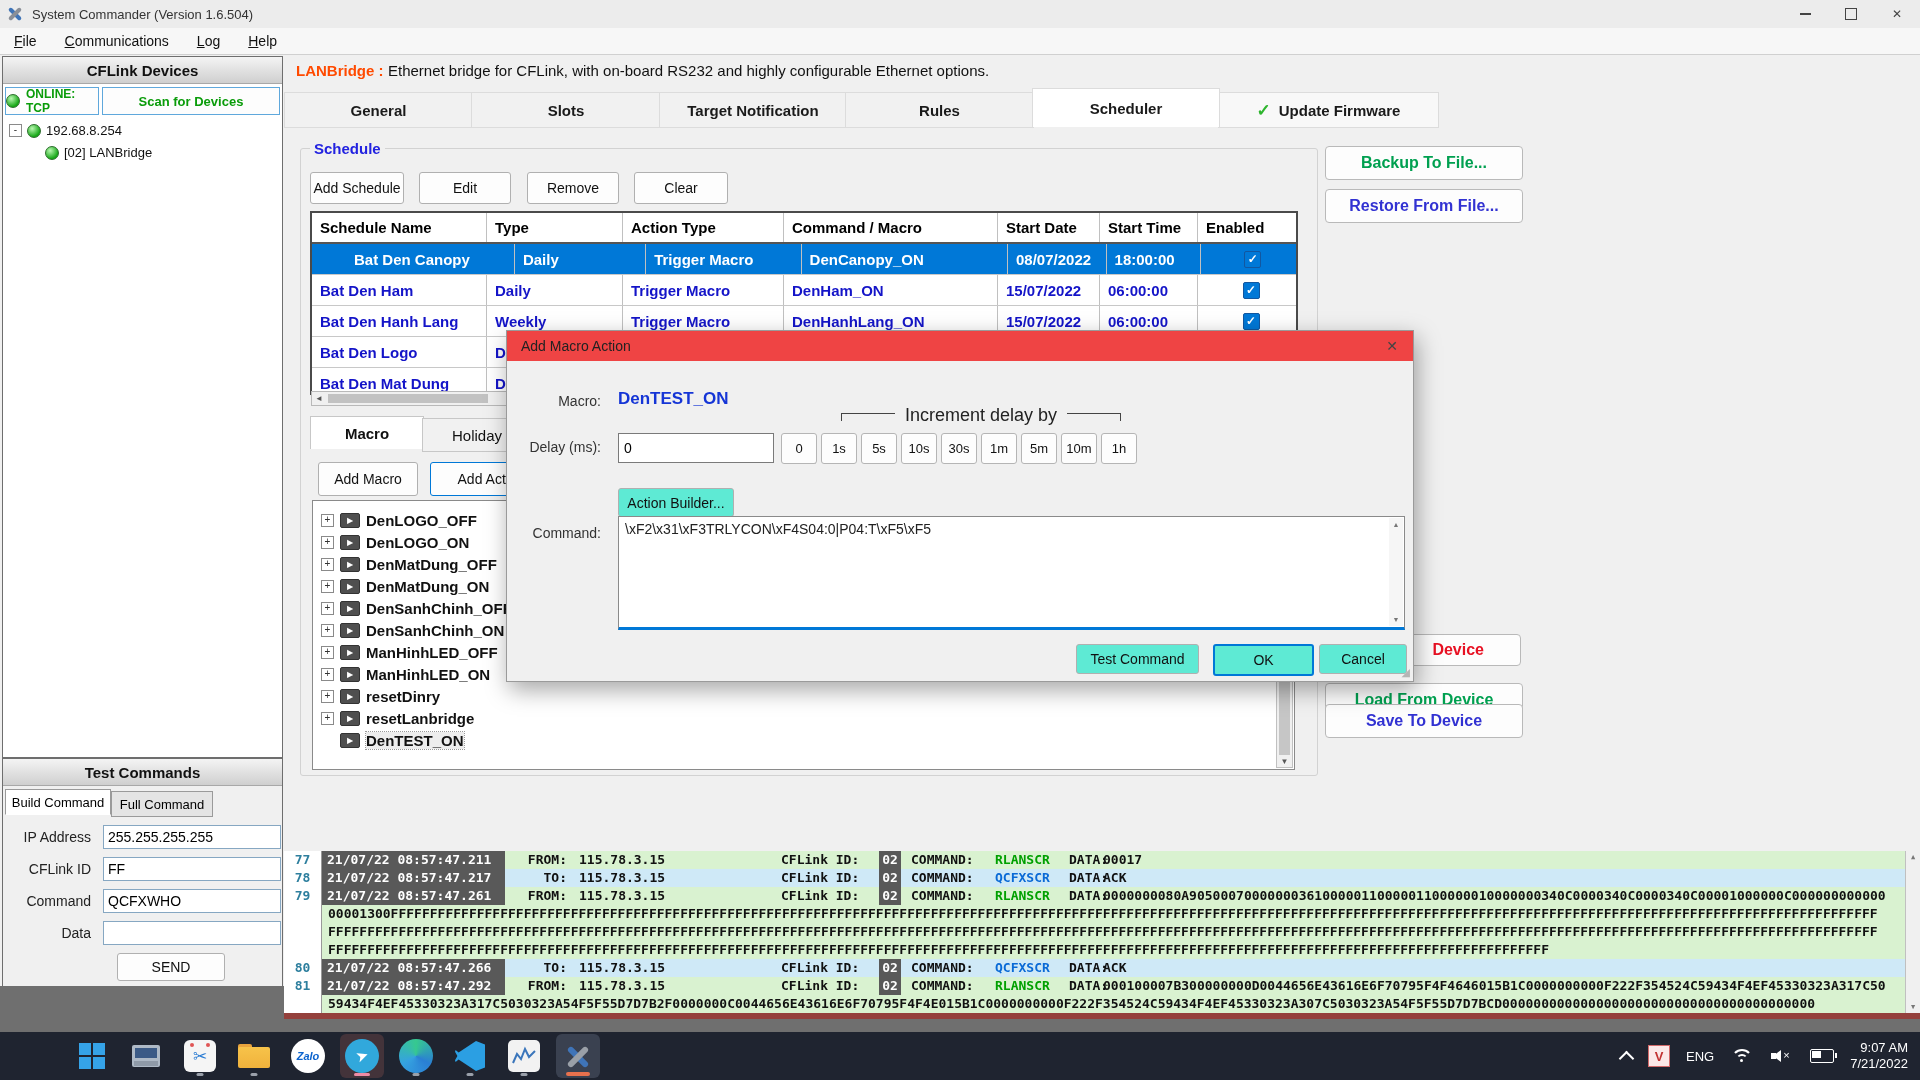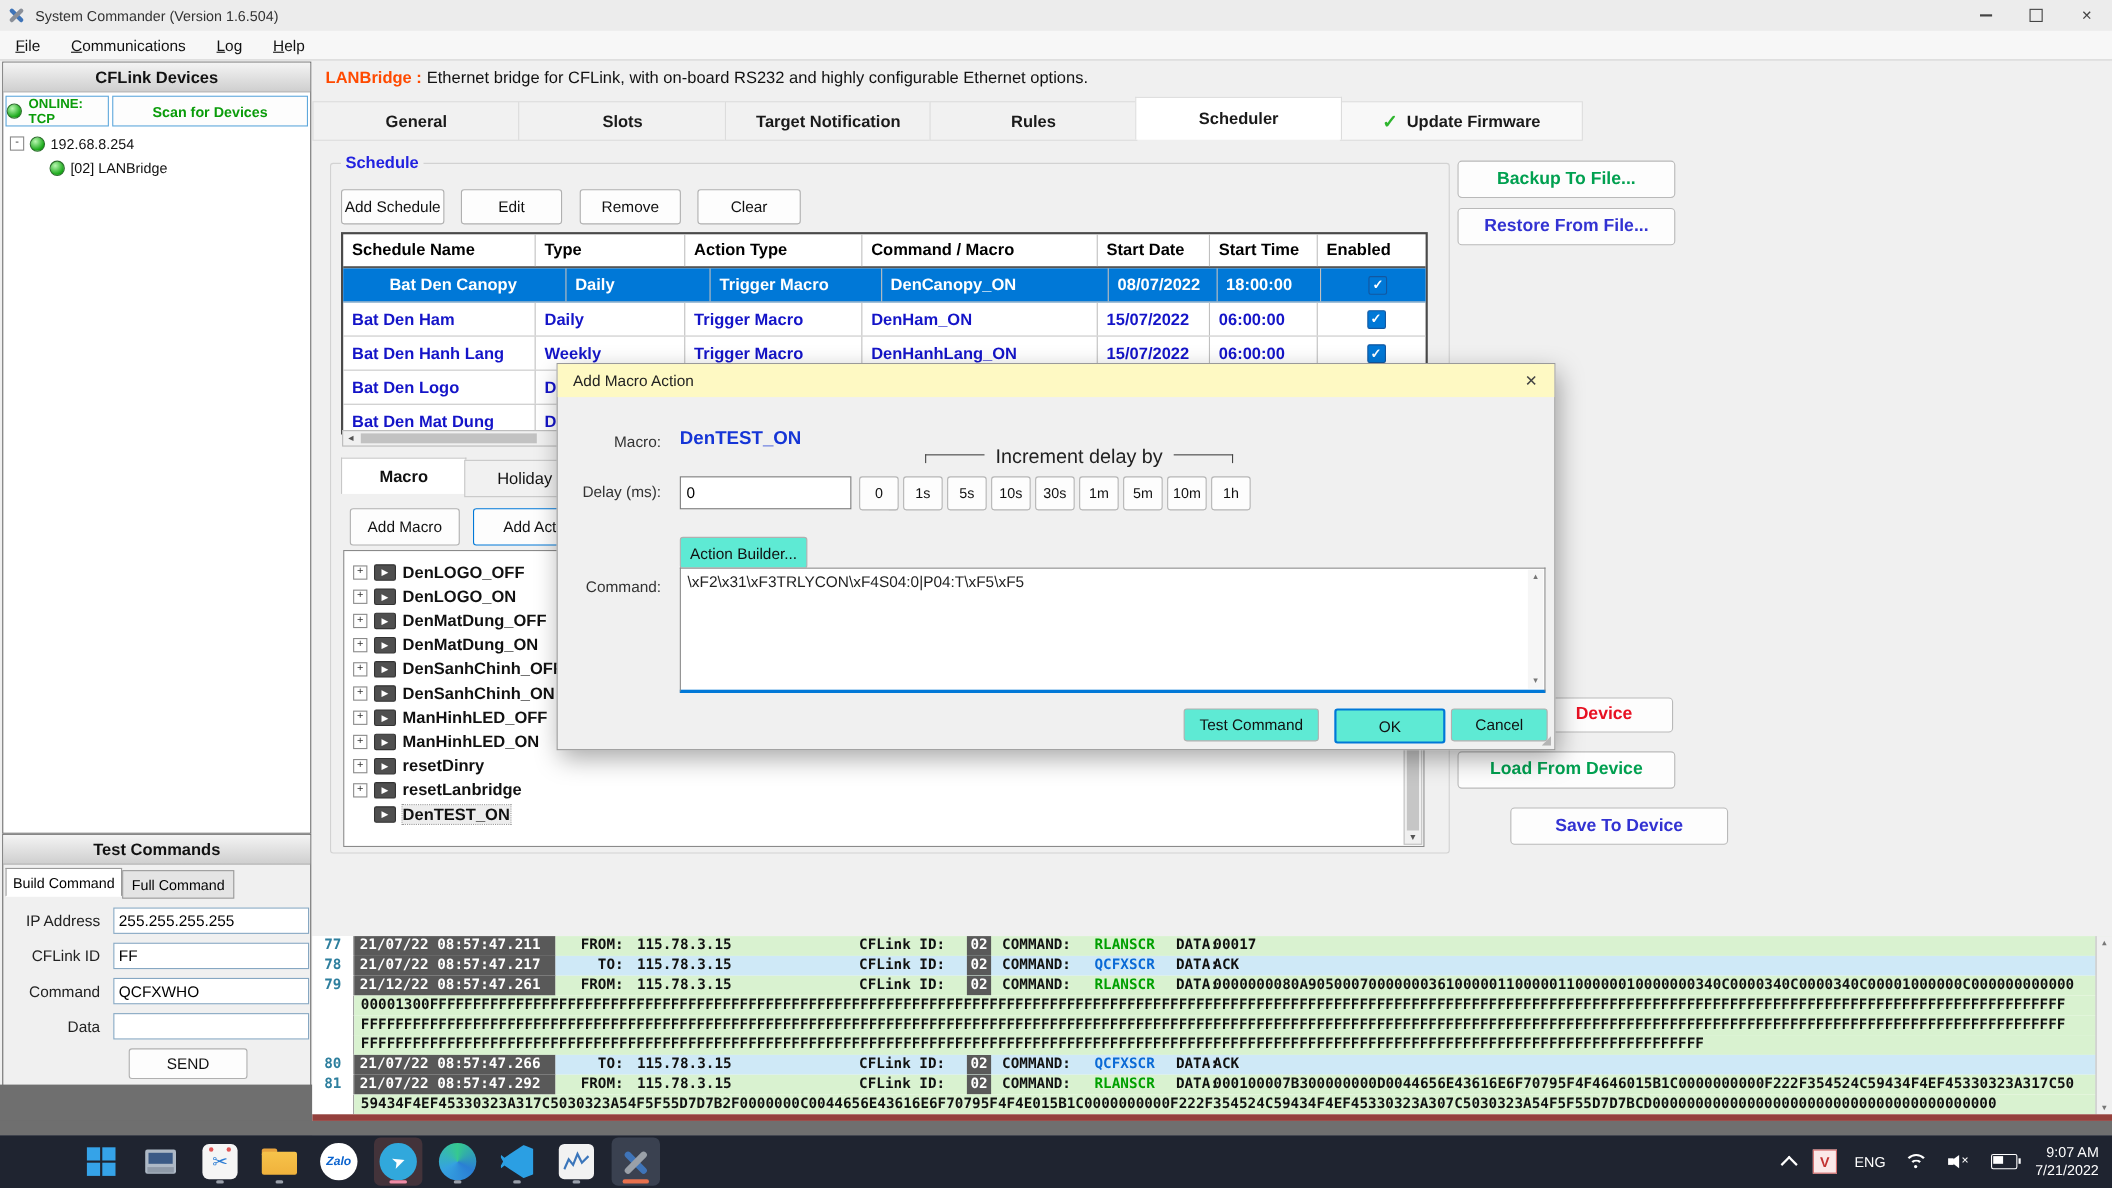--- a/index.html
+++ b/index.html
@@ -76,21 +76,21 @@
     display:flex;flex-direction:column;align-items:center;justify-content:space-between;padding:1px 0;}
   .vs-arrow{font-size:8px;color:#555;}
   .vs-thumb{width:11px;flex:1;margin:2px 0;background:#c6c6c6;}
   
   .sidebtn{position:absolute;left:1325px;width:196px;height:32px;background:#fdfdfd;border:1px solid #b9b9b9;
     border-radius:4px;display:flex;align-items:center;justify-content:center;font-size:16px;font-weight:bold;}
   .green-t{color:#00a050;} .blue-t{color:#3232d2;} .red-t{color:#e81123;}
   
   .dialog{left:506px;top:330px;width:906px;height:350px;background:#f0f0f0;border:1px solid #9a9a9a;
     box-shadow:3px 8px 22px rgba(0,0,0,.35);z-index:60;}
-  .dlg-title{position:absolute;left:0;top:0;width:100%;height:30px;background:#fef9c3;display:flex;align-items:center;}
+  .dlg-title{position:absolute;left:0;top:0;width:100%;height:30px;background:#ef4444;display:flex;align-items:center;}
   .dlg-title span{font-size:14px;color:#222;margin-left:14px;}
   .dlg-close{position:absolute;right:10px;top:5px;width:22px;height:20px;text-align:center;color:#444;font-size:14px;line-height:20px;}
   .dlbl{position:absolute;font-size:14px;color:#333;text-align:right;}
   .macro-val{position:absolute;font-size:17px;font-weight:bold;color:#1535d6;}
   .spin{position:absolute;background:#fff;border:1px solid #7a7a7a;display:flex;}
   .spin input{flex:1;border:none;outline:none;font-size:14px;padding-left:5px;font-family:"Liberation Sans",sans-serif;background:transparent;}
   .spin .arr{width:17px;display:flex;flex-direction:column;border-left:1px solid #c9c9c9;}
   .spin .arr span{flex:1;font-size:6px;color:#555;text-align:center;line-height:13px;background:#f0f0f0;border:1px solid #c9c9c9;}
   .dbtn{position:absolute;width:34px;height:29px;top:102px;background:#fdfdfd;border:1px solid #b5b5b5;border-radius:3px;
     font-size:13px;color:#111;display:flex;align-items:center;justify-content:center;}
@@ -427,21 +427,21 @@
     </div>
   <div class="sidebtn" style="top:189px;">
       <span class="blue-t">Restore From File...</span>
     </div>
   <div class="sidebtn" style="top:634px;justify-content:flex-end;padding-right:36px;box-sizing:border-box;">
       <span class="red-t">Device</span>
     </div>
   <div class="sidebtn" style="top:683px;">
       <span class="green-t">Load From Device</span>
     </div>
-  <div class="sidebtn" style="top:734px;margin-left:48px;">
+  <div class="sidebtn" style="top:704px;">
       <span class="blue-t">Save To Device</span>
     </div>
 
   <div class="abs dialog">
     <div class="dlg-title">
       <span>Add Macro Action</span>
     </div>
     <div class="dlg-close"><span>✕</span></div>
 
     <span class="dlbl" style="left:0;top:62px;width:94px;">Macro:</span>
@@ -513,21 +513,21 @@
         <span class="s-idl">CFLink ID:</span>
         <span class="s-badge">02</span>
         <span class="s-cmdl">COMMAND:</span>
         <span class="s-cmd cmd-blue">QCFXSCR</span>
         <span class="s-datal">DATA:</span>
         <span class="s-data">ACK</span>
       </span>
     </div>
     <div class="logline from" style="top:36px;">
       <span class="lnum">79</span>
-      <span class="lts">21/12/22 08:57:47.261</span>
+      <span class="lts">21/07/22 08:57:47.261</span>
       <span class="lbody">
         <span class="s-dir">FROM:</span>
         <span class="s-ip">115.78.3.15</span>
         <span class="s-idl">CFLink ID:</span>
         <span class="s-badge">02</span>
         <span class="s-cmdl">COMMAND:</span>
         <span class="s-cmd cmd-green">RLANSCR</span>
         <span class="s-datal">DATA:</span>
         <span class="s-data">0000000080A905000700000003610000011000001100000010000000340C0000340C0000340C00001000000C000000000000</span>
       </span>

